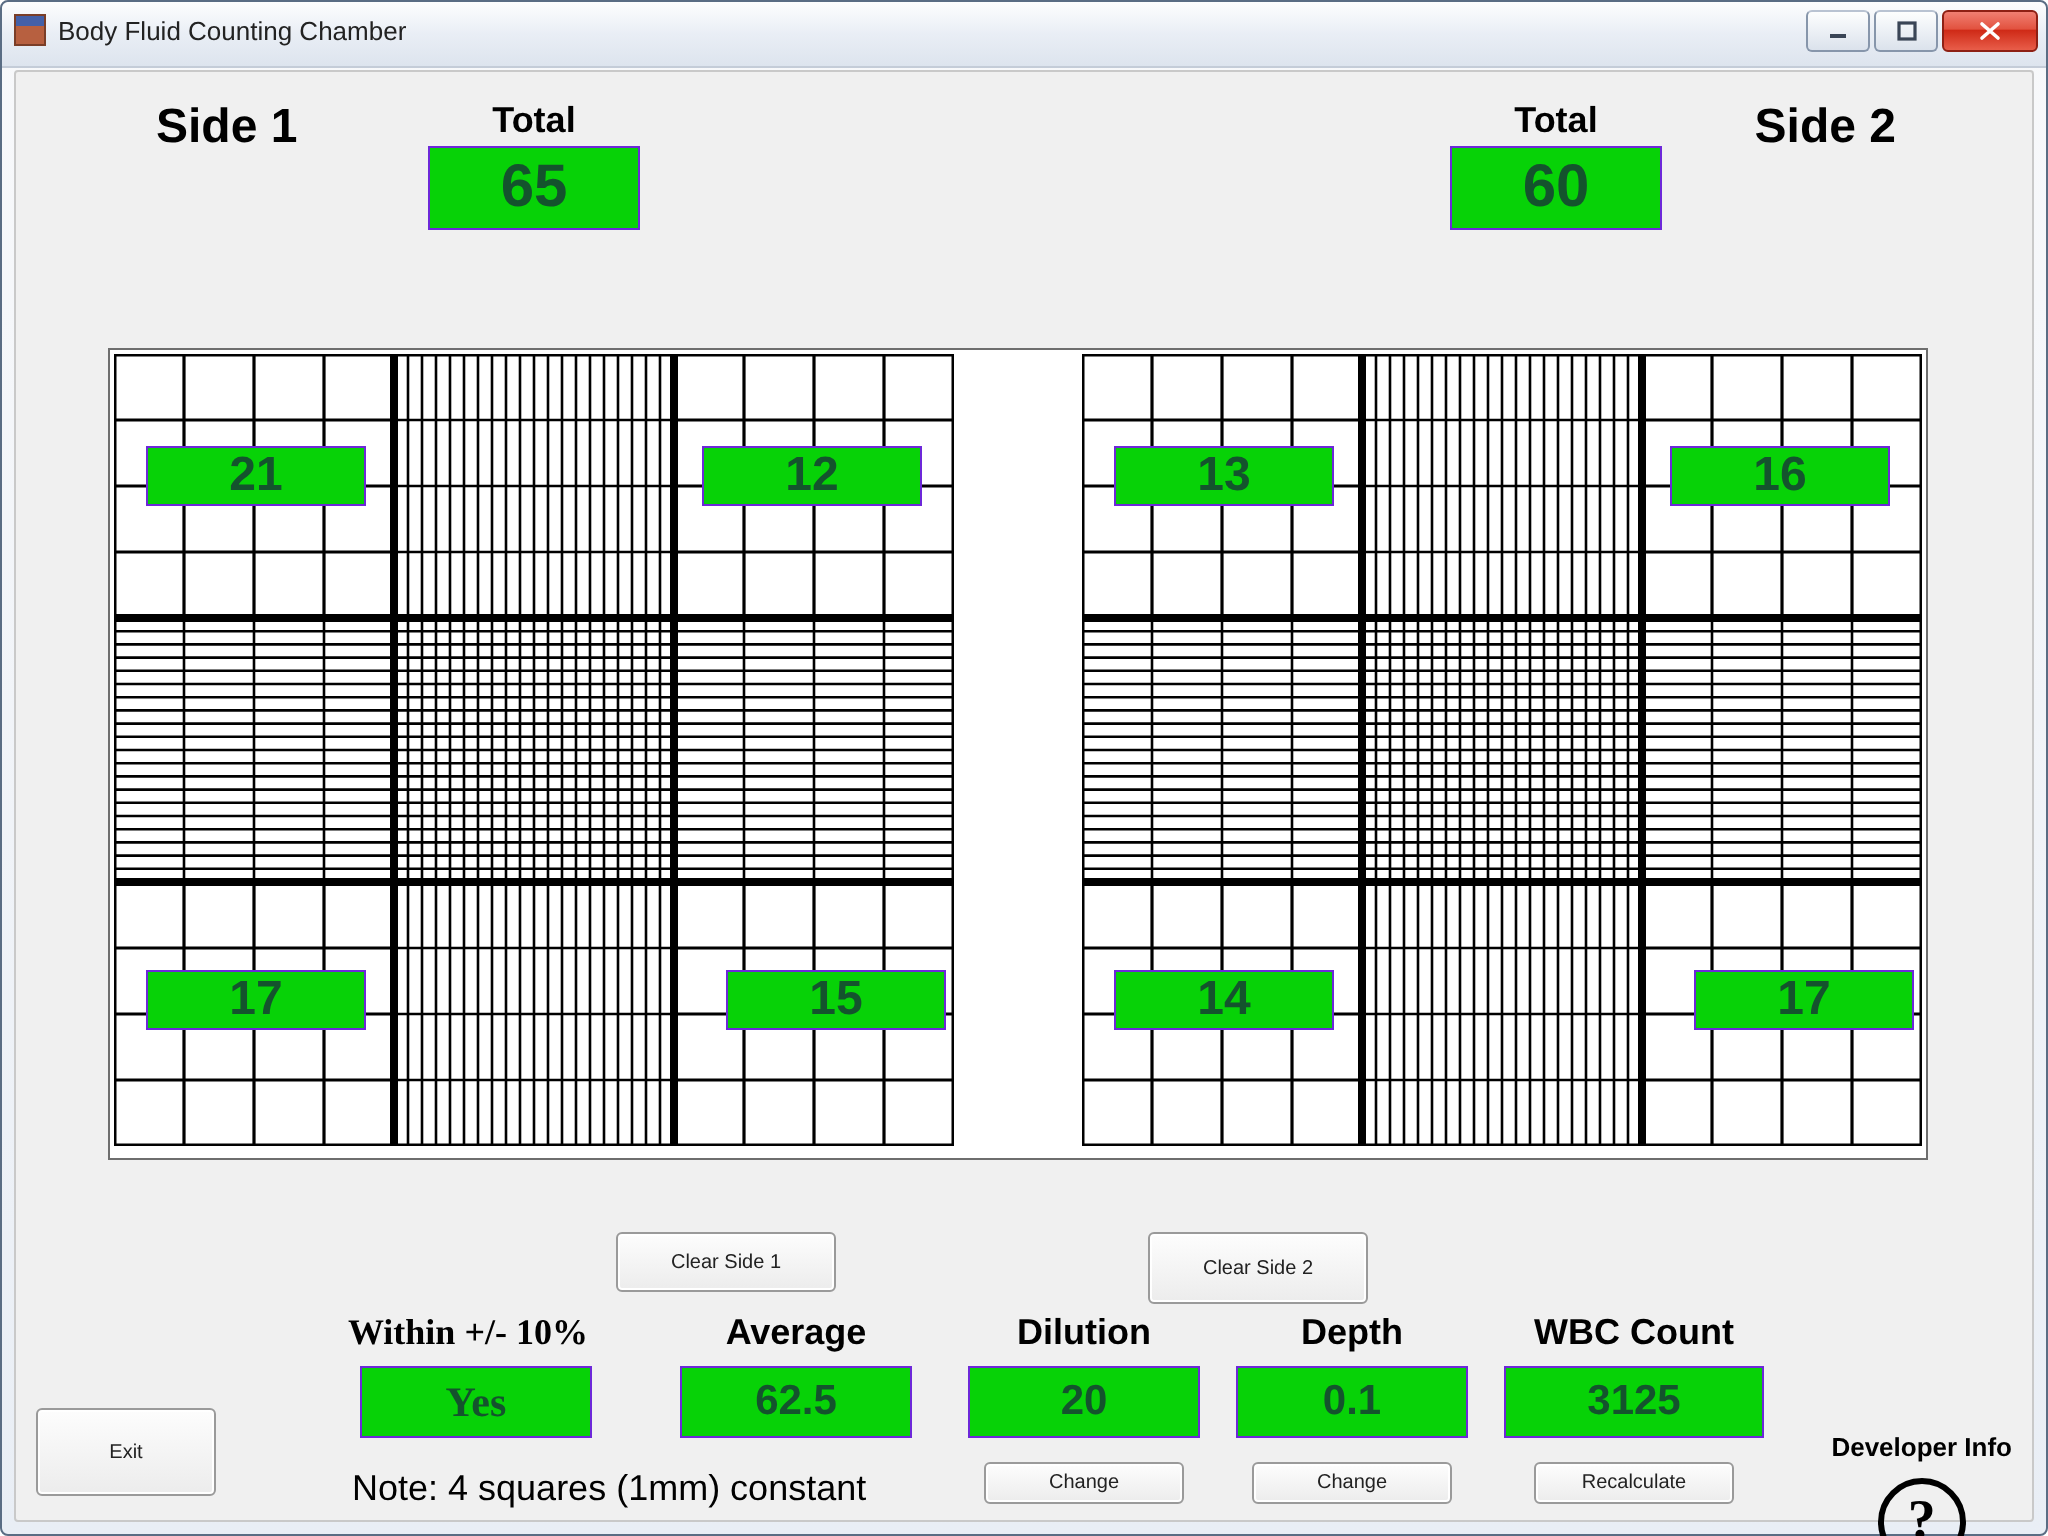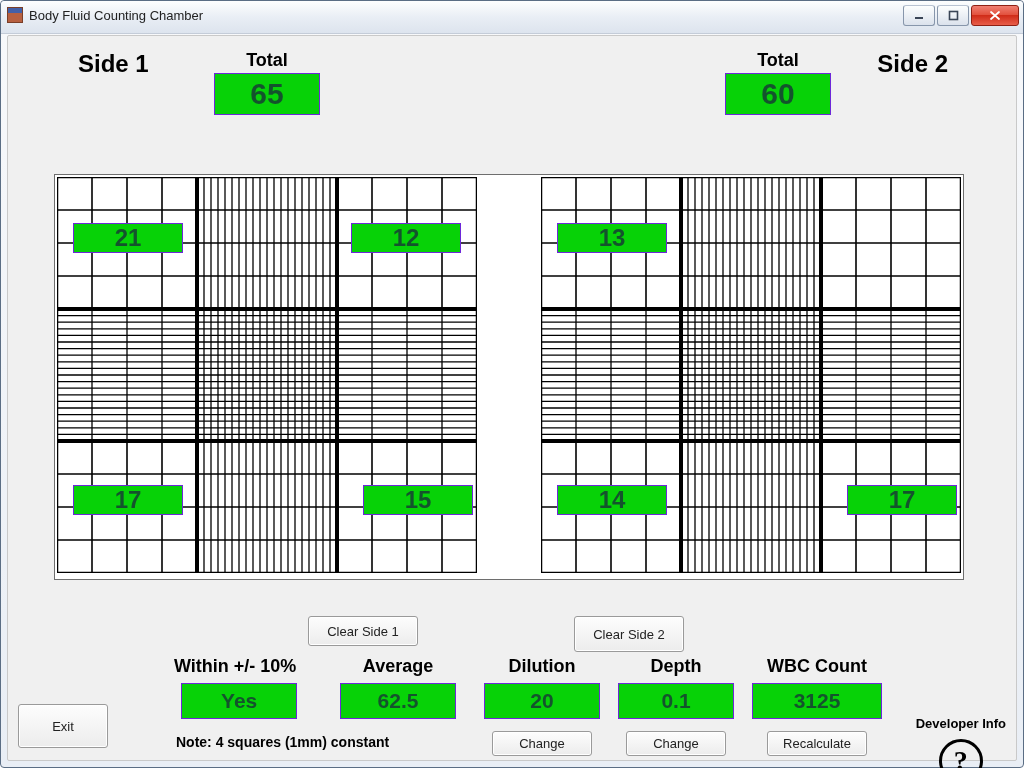--- a/index.html
+++ b/index.html
@@ -167,21 +167,21 @@
     position: absolute;
     left: 0; right: 0;
     top: 560px;
     bottom: 0;
   }
   .wbtn {
     background: linear-gradient(to bottom, #fdfdfd, #ececec);
     border: 1px solid #9a9a9a;
     border-radius: 3px;
     font-family: inherit;
-    font-size: 13px;
+    font-size: 10px;
     color: #222;
     cursor: pointer;
     padding: 4px 14px;
     box-shadow: inset 0 0 0 1px #fff;
   }
   .wbtn.tall { height: 44px; width: 90px; }
   .clear-row {
     position: relative;
     height: 40px;
   }
@@ -209,36 +209,36 @@
     font-weight: bold;
     margin-bottom: 4px;
     white-space: nowrap;
   }
   .stat-box {
     width: 116px;
     height: 36px;
     font-size: 21px;
     margin: 6px auto;
   }
-  .stat-col.within { left: 170px; }
+  .stat-col.within { left: 170px; font-family: Liberation Serif, serif; }
   .stat-col.within .slabel { position: relative; left:-4px; }
   .stat-col.average { left: 332px; }
   .stat-col.dilution { left: 476px; }
   .stat-col.depth   { left: 610px; }
   .stat-col.wbc     { left: 744px; }
   .stat-col.wbc .stat-box { width: 130px; }
   .small-btn {
     margin-top: 6px;
   }
   .note {
     position: absolute;
     left: 168px;
     top: 78px;
-    font-size: 14px;
-    font-weight: bold;
+    font-size: 18px;
+    font-weight: normal;
   }
   .devinfo {
     position: absolute;
     right: 10px;
     top: 60px;
     text-align: center;
   }
   .devinfo .dlabel {
     font-size: 13px;
     font-weight: bold;
@@ -629,20 +629,21 @@
                 <line x1="140" y1="363" x2="280" y2="363" stroke="#000" stroke-width="1.3"></line>
                 <line x1="315" y1="264" x2="315" y2="396" stroke="#000" stroke-width="1.6"></line>
                 <line x1="280" y1="297" x2="420" y2="297" stroke="#000" stroke-width="1.6"></line>
                 <line x1="350" y1="264" x2="350" y2="396" stroke="#000" stroke-width="1.6"></line>
                 <line x1="280" y1="330" x2="420" y2="330" stroke="#000" stroke-width="1.6"></line>
                 <line x1="385" y1="264" x2="385" y2="396" stroke="#000" stroke-width="1.6"></line>
                 <line x1="280" y1="363" x2="420" y2="363" stroke="#000" stroke-width="1.6"></line>
               </g>
           </svg>
           <div class="green-box corner-box tl">13</div>
+          <div class="green-box corner-box tr">16</div>
           <div class="green-box corner-box bl">14</div>
           <div class="green-box corner-box br">17</div>
         </div>
 
       </div>
     </div>
 
     <div class="section-bottom">
 
       <div class="clear-row">

